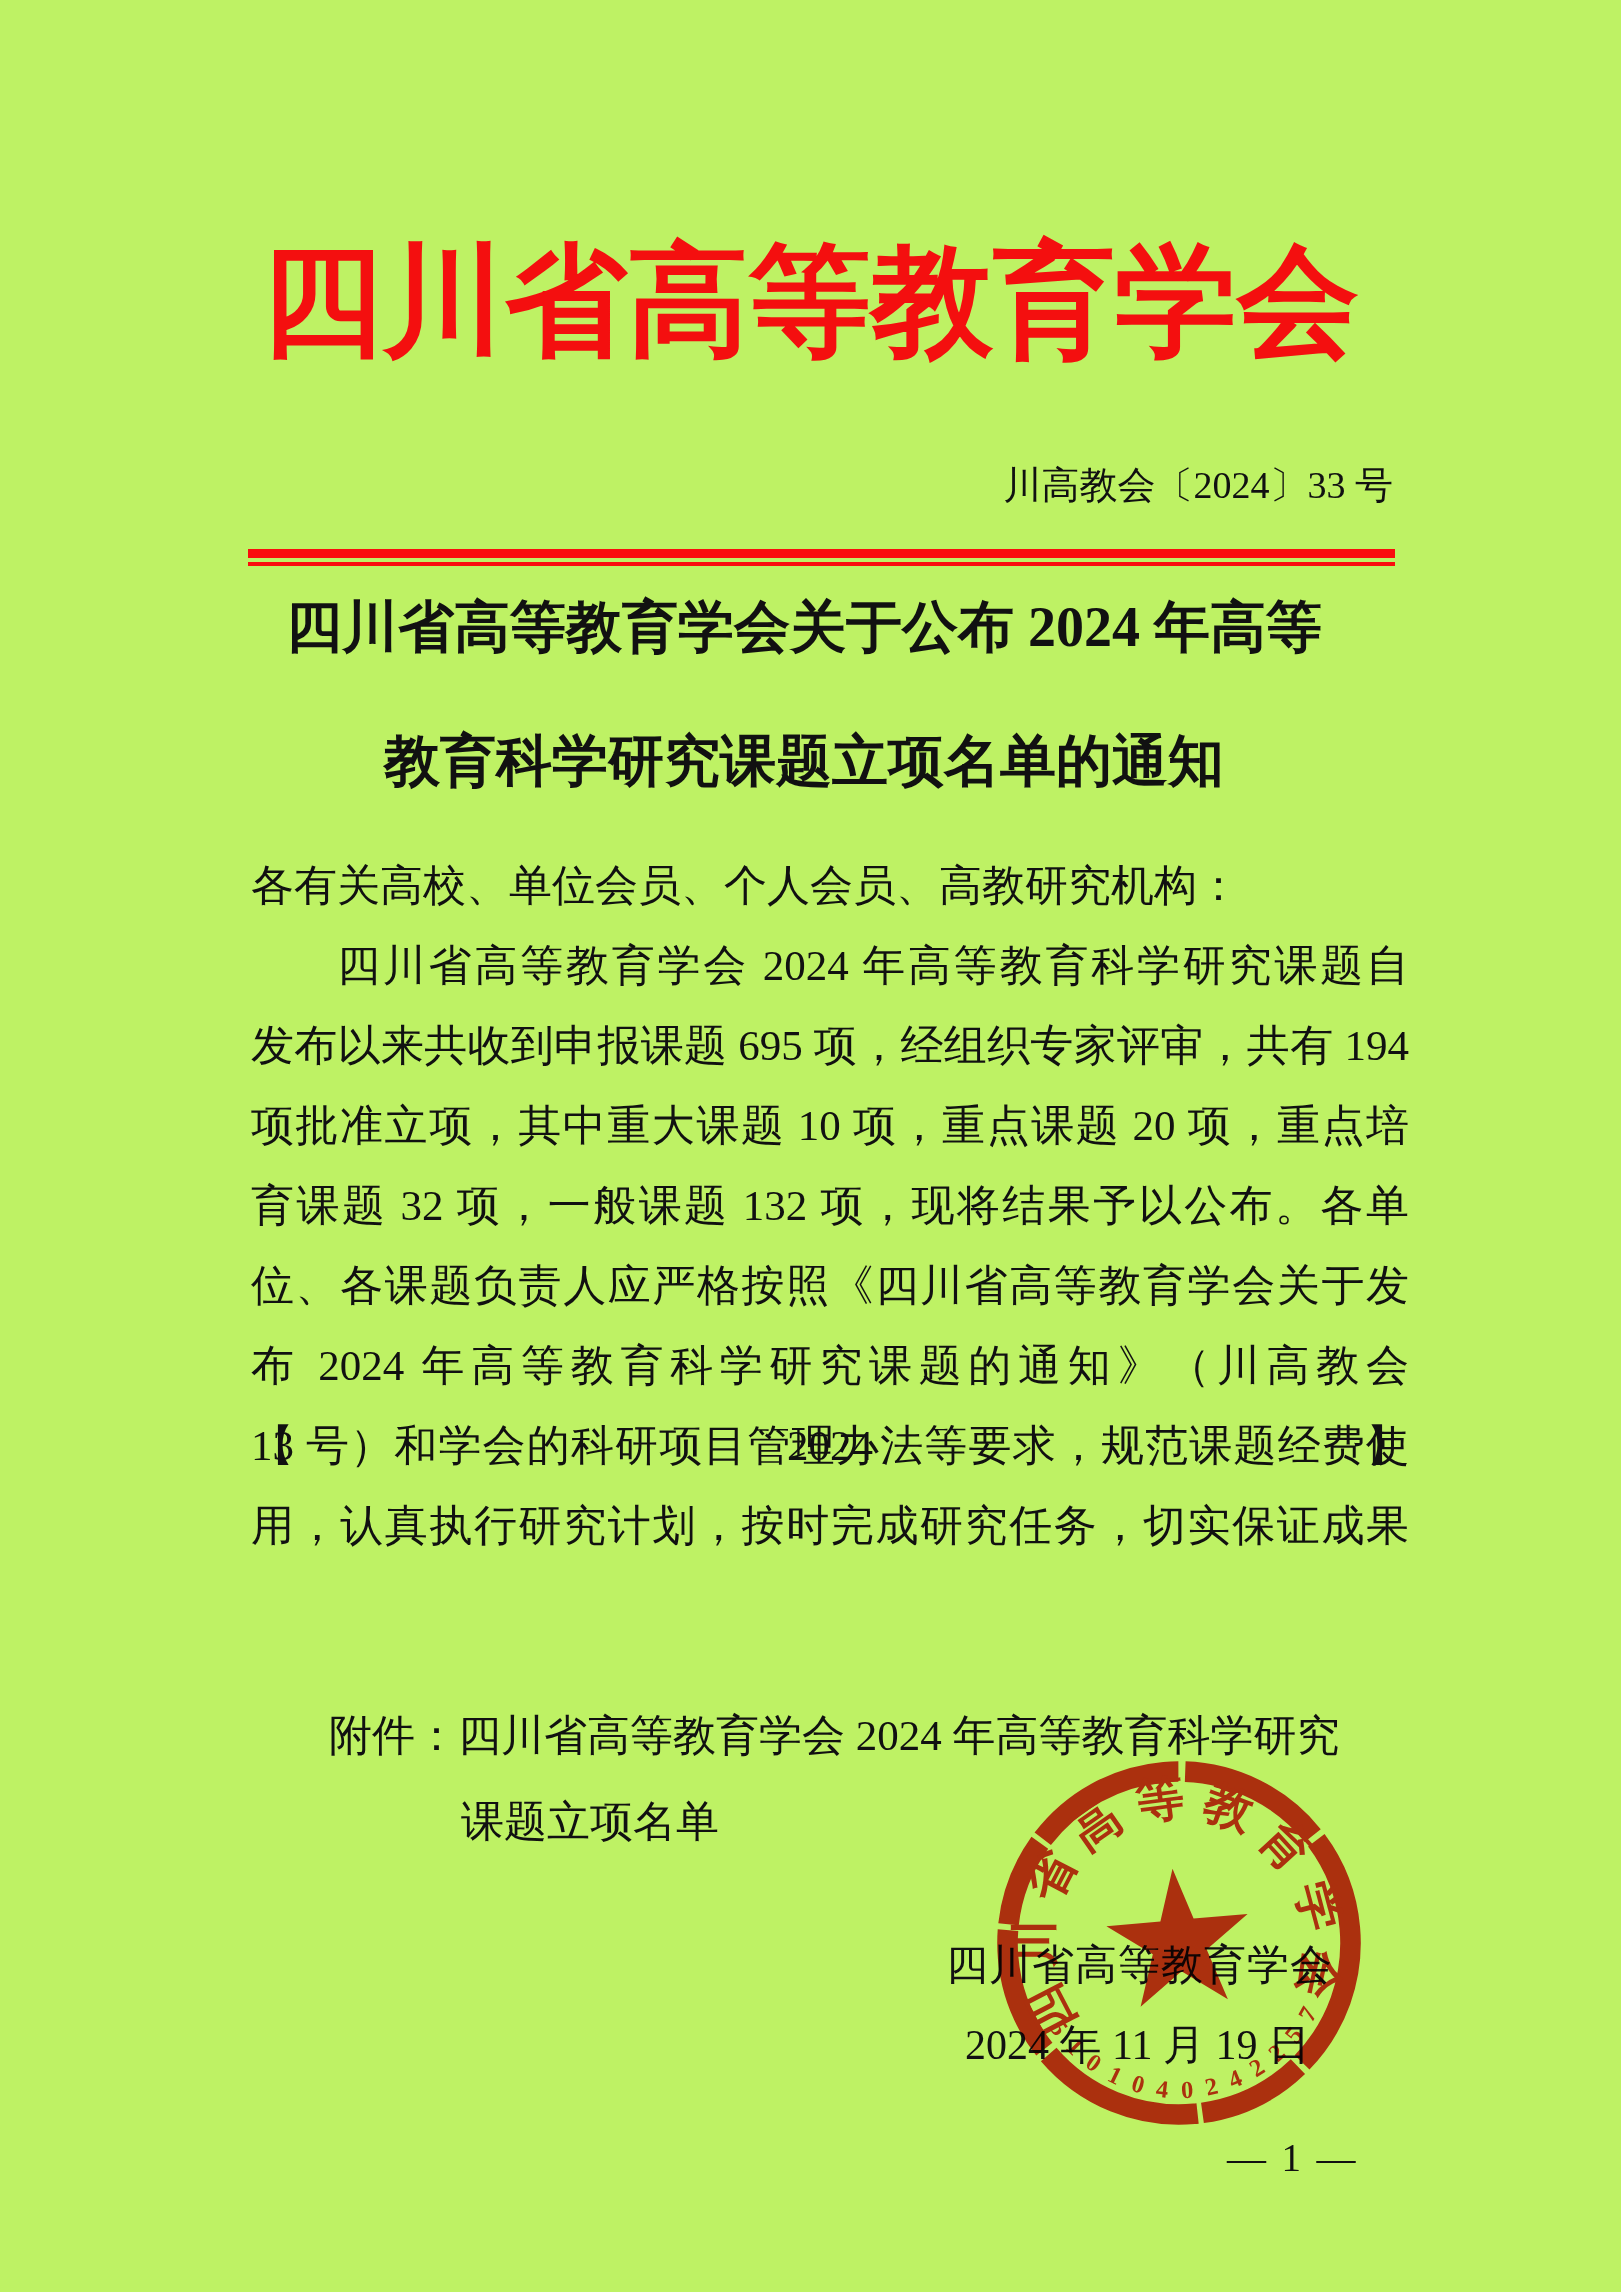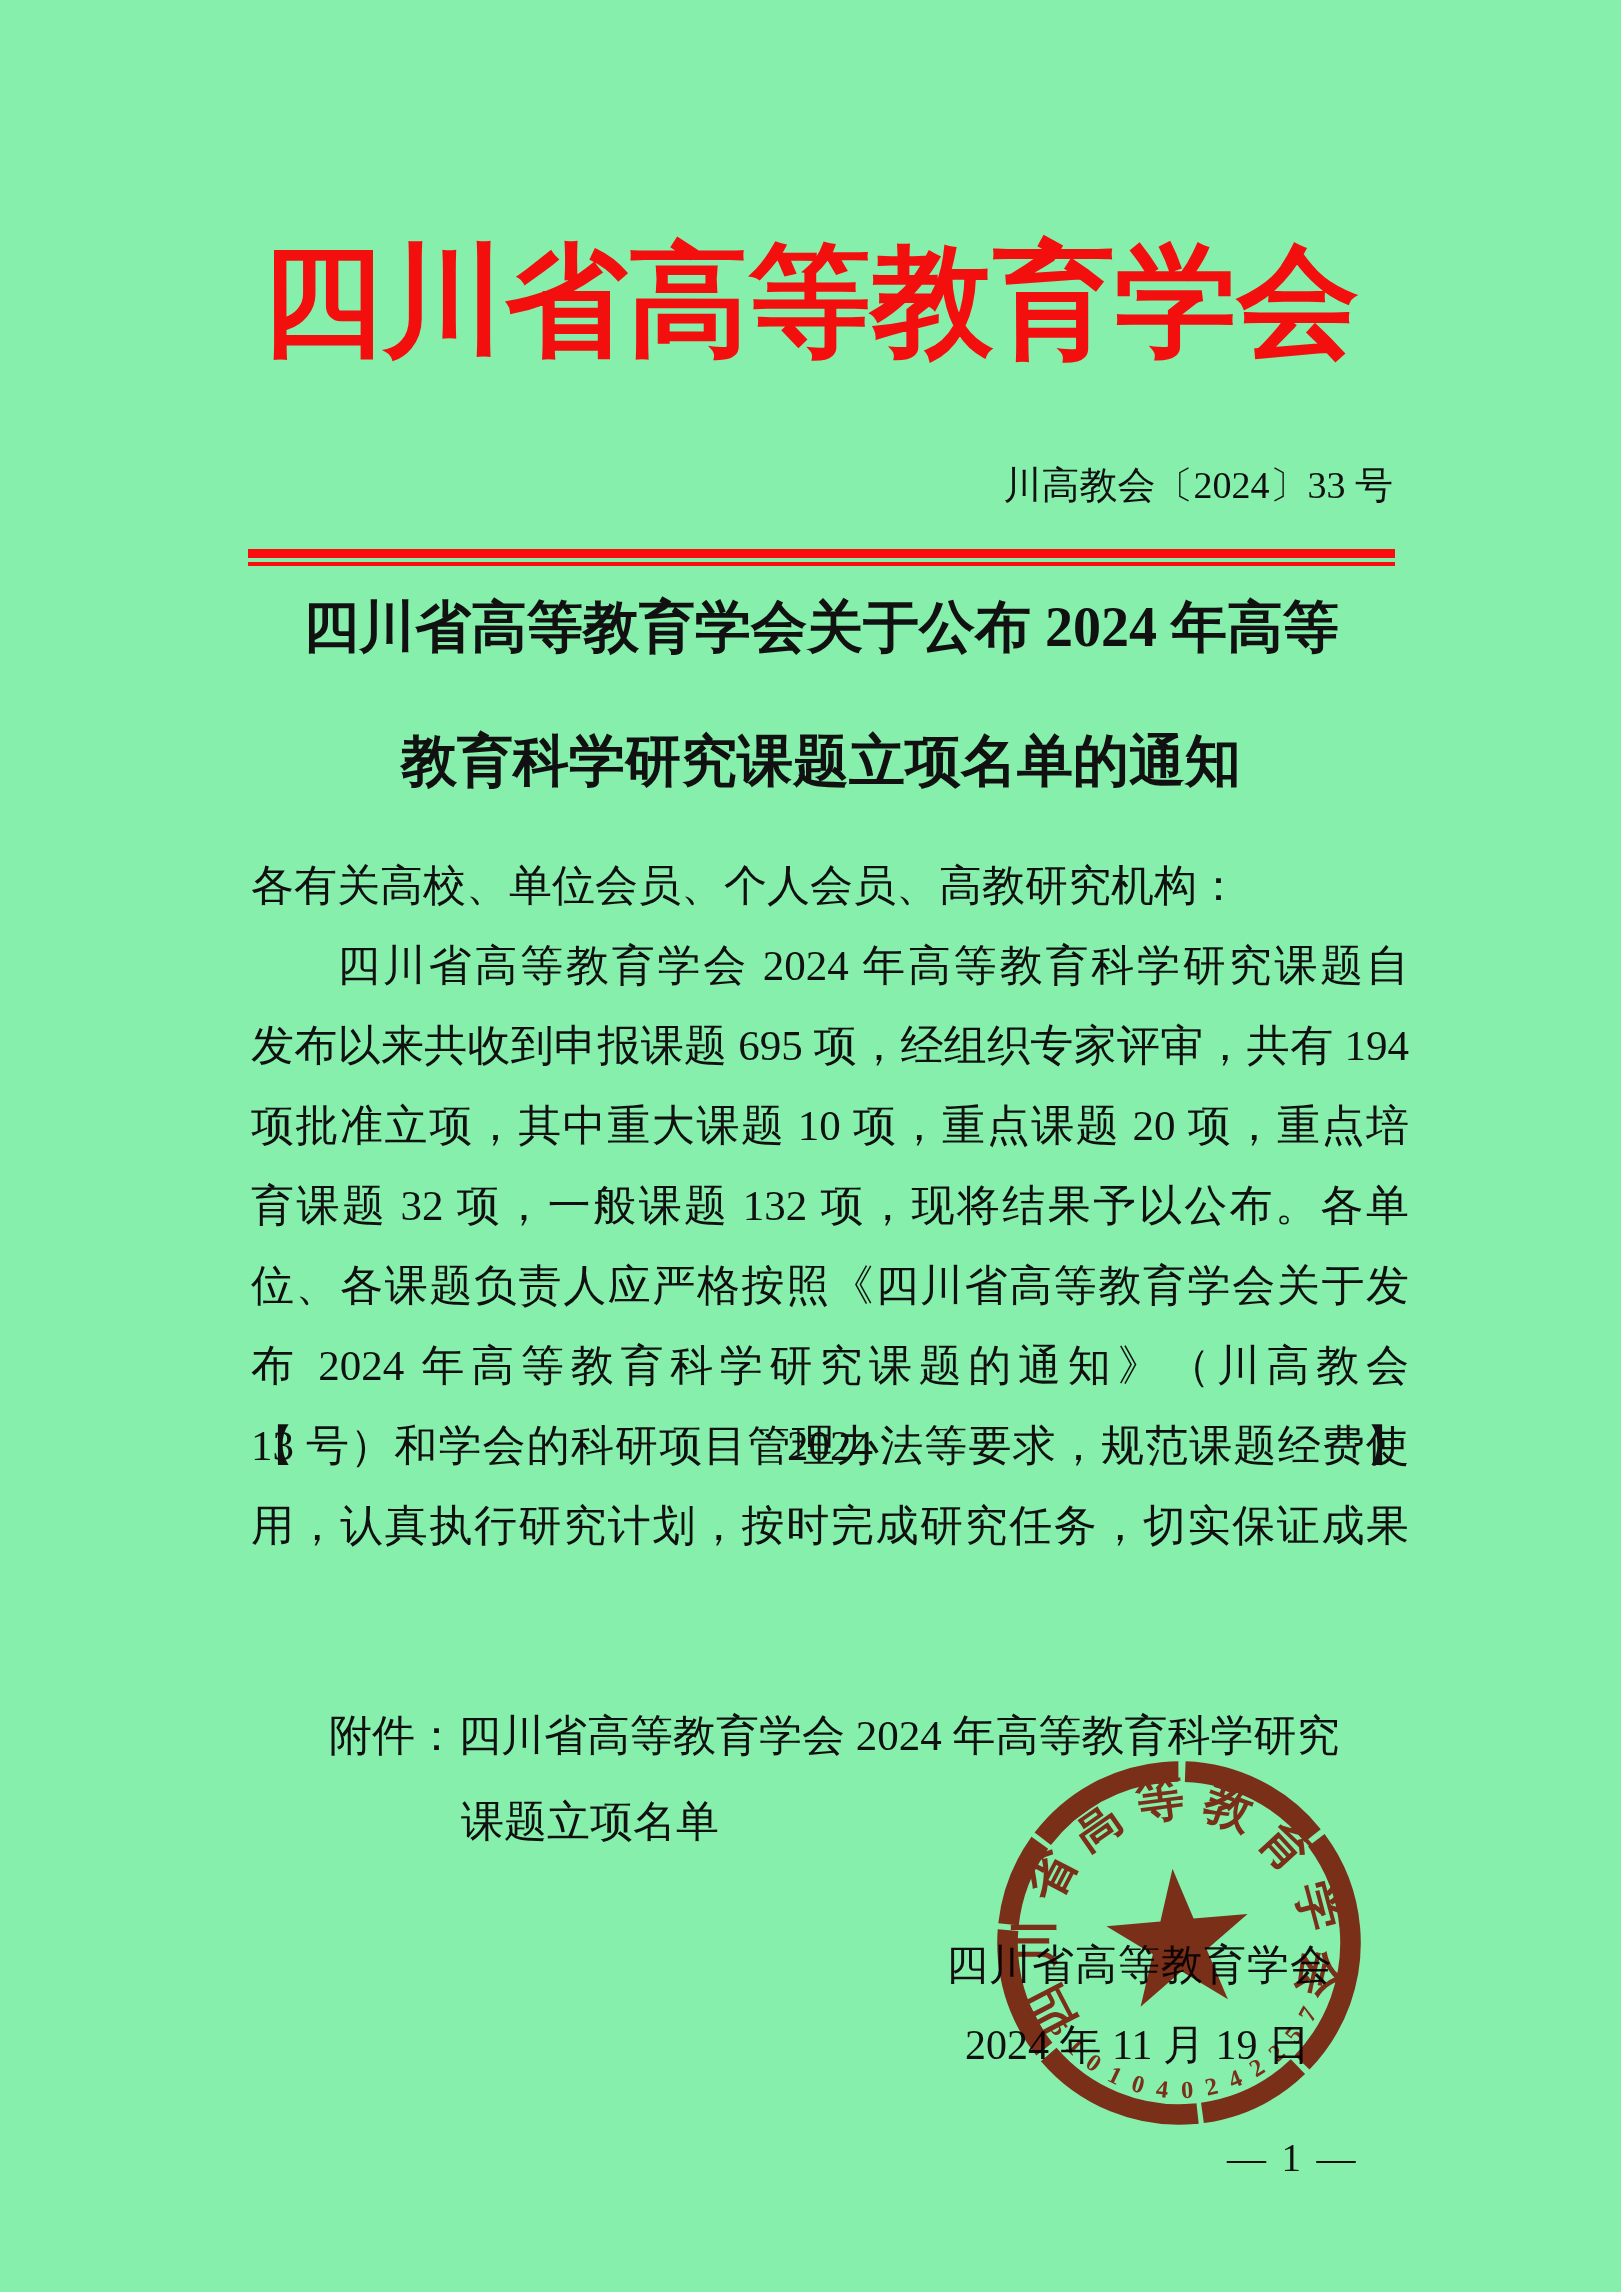--- a/index.html
+++ b/index.html
@@ -1,40 +1,40 @@
 <!DOCTYPE html>
 <html><head>
 <meta charset="utf-8">
 <style>
   html,body{margin:0;padding:0;background:#ffffff;}
   .page{
     position:relative;
     width:1621px;height:2293px;
-    background:#86efac;
+    background:#bef264;
     overflow:hidden;
     font-family:"Liberation Serif","DejaVu Serif",serif;
     color:var(--ink,#111);
   }
   .letterhead{
     position:absolute;top:223px;left:227px;width:1166px;
     text-align:center;
     font-size:122px;line-height:157px;font-weight:700;
     color:var(--head-red,#f40f0f);
     white-space:nowrap;
   }
   .doc-number{
     position:absolute;top:461px;left:227px;width:1166px;
     text-align:right;
     font-size:38px;line-height:49px;
     white-space:nowrap;
   }
   .rule{position:absolute;left:248px;width:1147px;background:var(--rule-red,#fa0d0d);}
   .rule-thick{top:549px;height:8.8px;}
   .rule-thin{top:562px;height:3.9px;}
-  .doc-title{position:absolute;left:238px;width:1166px;text-align:center;font-weight:700;}
+  .doc-title{position:absolute;left:221px;width:1166px;text-align:center;font-weight:700;}
   .doc-title .t1{position:absolute;top:0;left:0;right:0;font-size:56px;line-height:69px;white-space:nowrap;}
   .doc-title .t2{position:absolute;top:134px;left:0;right:0;font-size:56px;line-height:69px;white-space:nowrap;}
   .body-block{
     position:absolute;top:846px;left:243px;width:1166px;
     font-size:43px;
   }
   .bl{line-height:80px;height:80px;margin-left:8px;}
   .bl.just{text-align:justify;text-align-last:justify;text-justify:inter-ideograph;}
   .bl.indent{text-indent:86px;}
   .attachment{position:absolute;top:1693px;left:243px;width:1166px;font-size:43px;}

